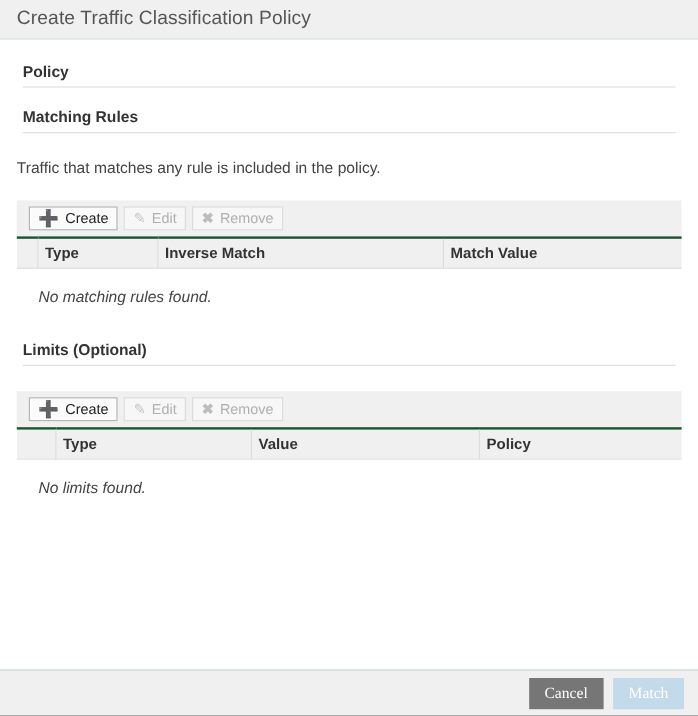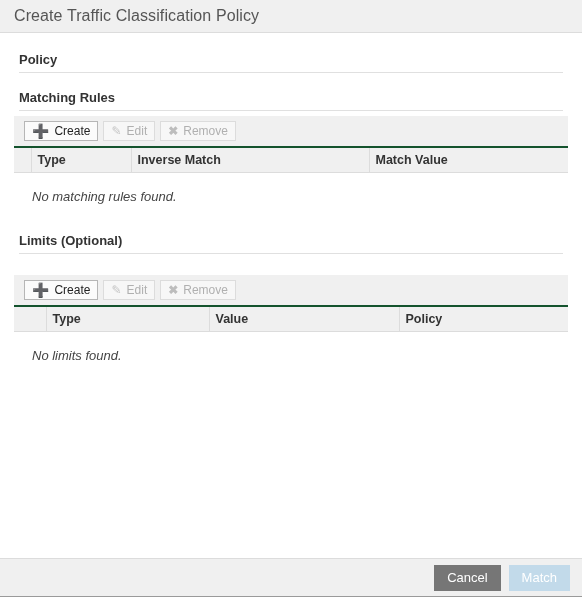--- a/index.html
+++ b/index.html
@@ -220,21 +220,21 @@
     justify-content: flex-end;
     padding: 0 12px;
     box-sizing: border-box;
     gap: 8px;
   }
   .fbtn {
     min-width: 55px;
     height: 26px;
     box-sizing: border-box;
     border: none;
-    font-family: Liberation Sans, sans-serif;
+    font-family: Liberation Serif, serif;
     font-size: 13px;
     color: #ffffff;
     padding: 0 13px;
     cursor: pointer;
     border-radius: 0;
   }
   .fbtn.cancel {
     background: #767676;
   }
   .fbtn.save {
@@ -252,20 +252,21 @@
     <span class="titlebar-text">Create Traffic Classification Policy</span>
   </div>
 
   <div class="body">
 
     <div class="section-title">Policy</div>
 
 
     <div class="section-title tight">Matching Rules</div>
 
+    <p class="helper-text">Traffic that matches any rule is included in the policy.</p>
 
     <div class="toolbar">
       <div class="tbtn">
         <span class="ic plus">➕</span>
         <span>Create</span>
       </div>
       <div class="tbtn disabled">
         <span class="ic pencil">✎</span>
         <span>Edit</span>
       </div>

